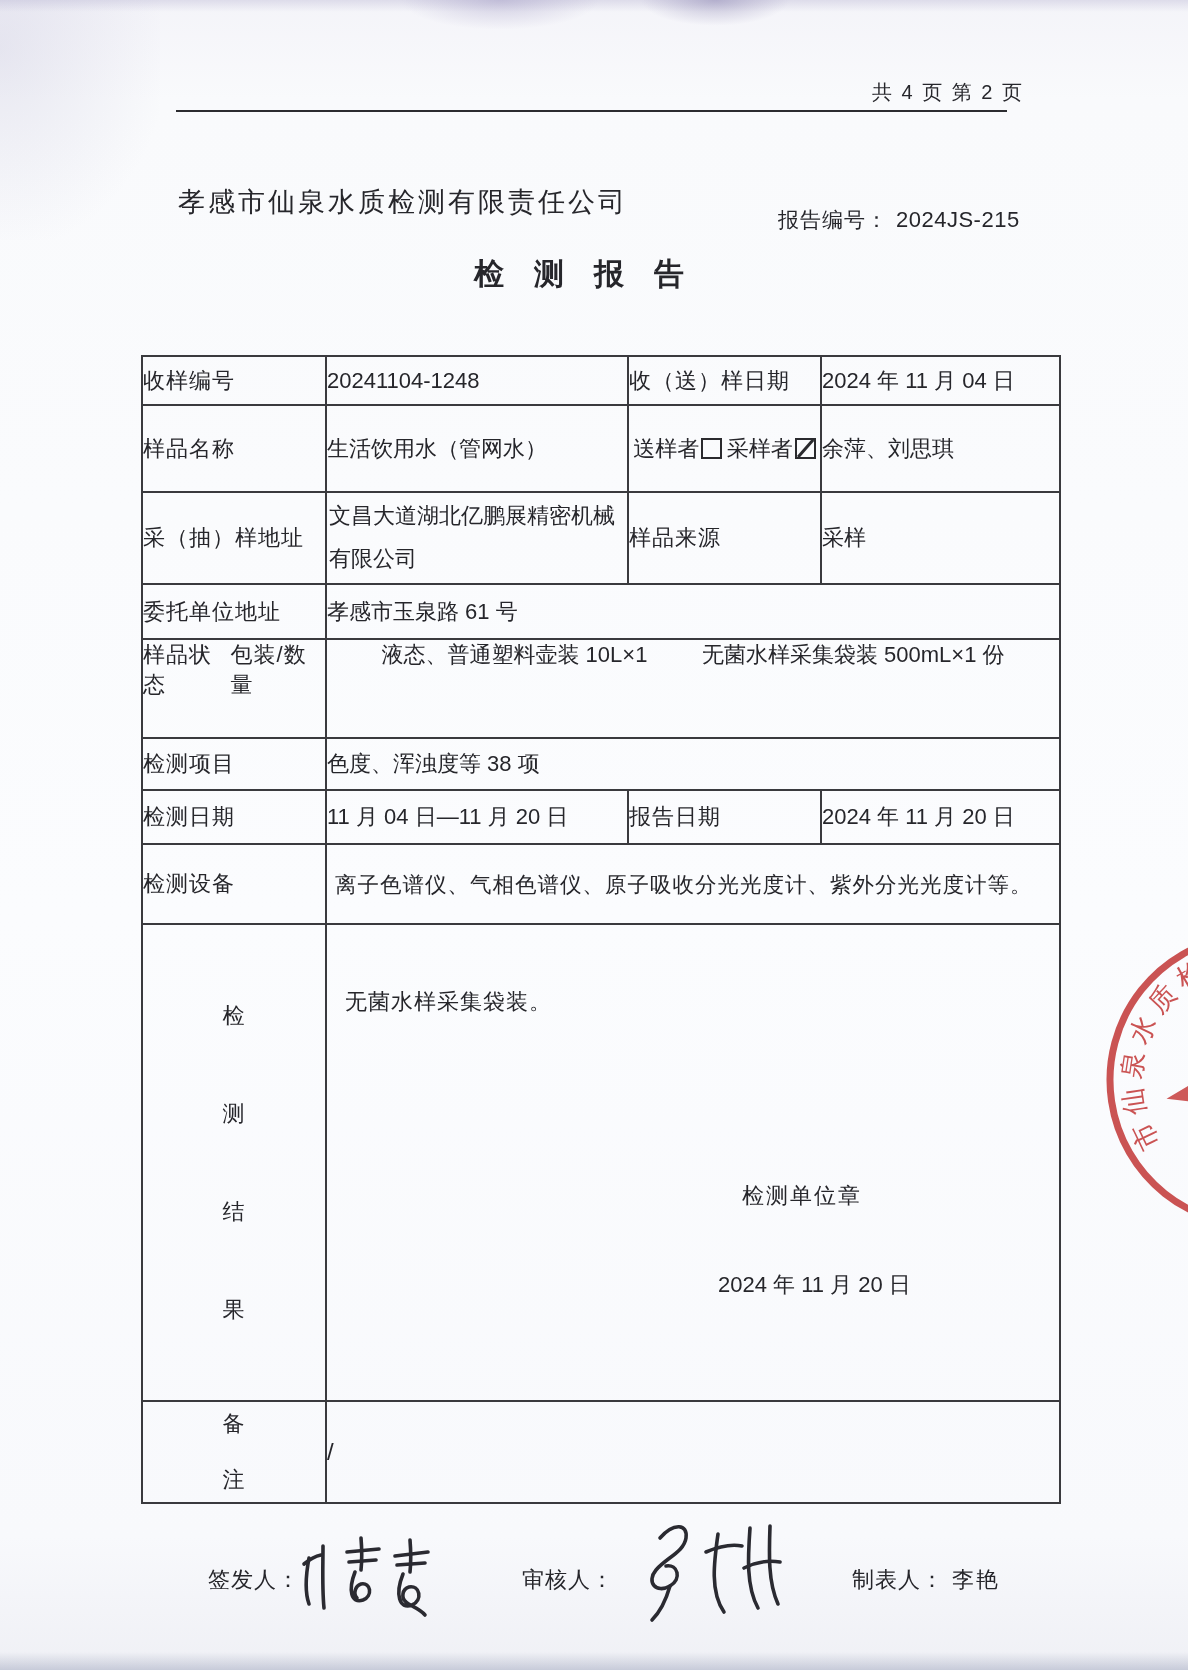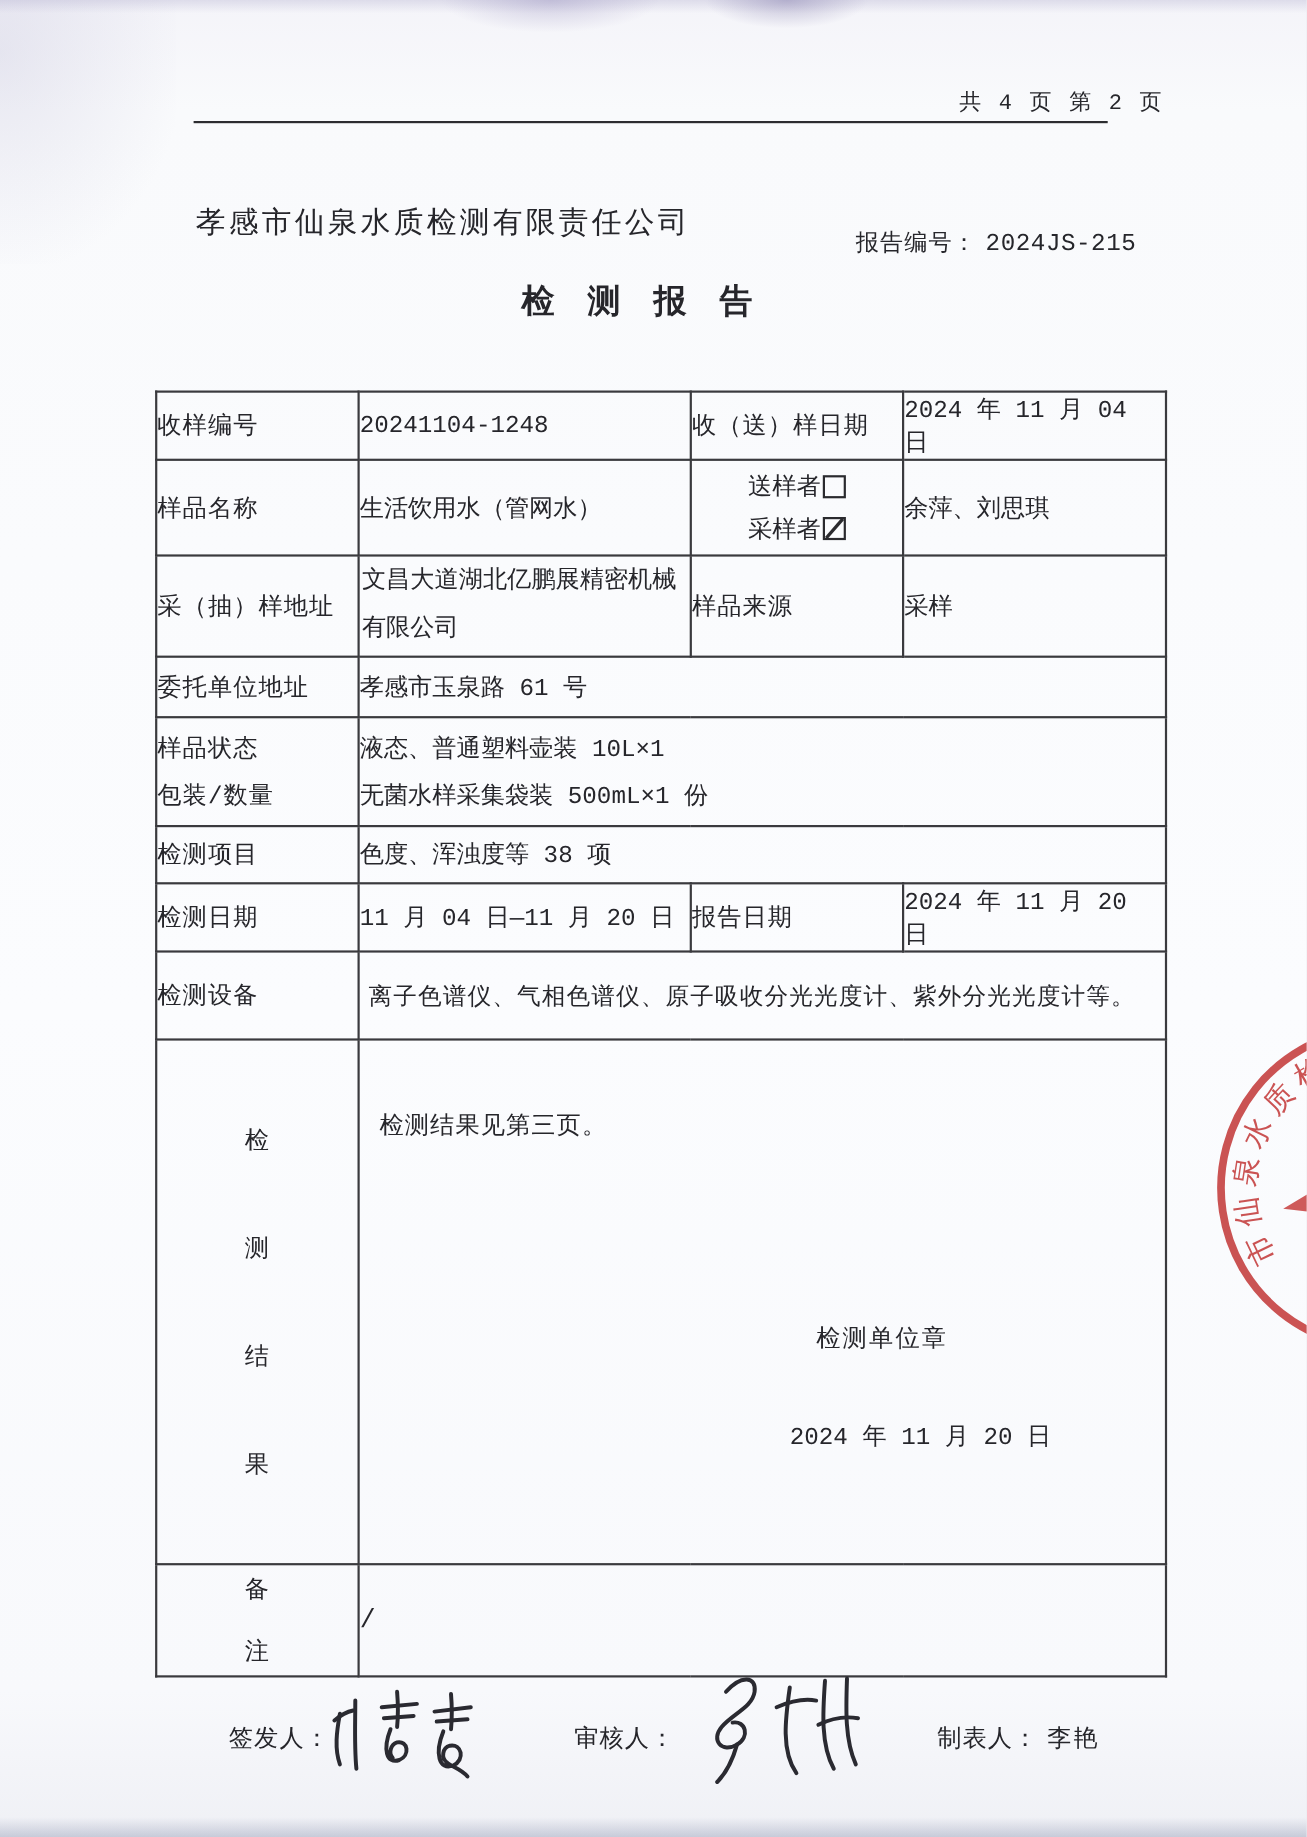--- a/index.html
+++ b/index.html
@@ -2,21 +2,21 @@
 <html><head>
 <meta charset="utf-8">
 <style>
   html,body{margin:0;padding:0;background:#e8e8ec;}
   .page{
     position:relative;
     width:1188px;height:1670px;
     margin:0 auto;
     overflow:hidden;
     background:linear-gradient(180deg,#f4f4f9 0%,#f9fafc 6%,#fbfcfe 55%,#f8f9fc 92%,#eff0f5 100%);
-    font-family:Liberation Mono, monospace;
+    font-family:Liberation Sans, sans-serif;
     color:#26262b;
   }
   .artifact{position:absolute;pointer-events:none;}
   .smudge-a{left:400px;top:0;width:200px;height:30px;
     background:radial-gradient(ellipse at 50% 0,rgba(146,138,186,.38),rgba(146,138,186,0) 70%);}
   .smudge-b{left:640px;top:0;width:150px;height:26px;
     background:radial-gradient(ellipse at 50% 0,rgba(120,112,164,.42),rgba(120,112,164,0) 70%);}
   .smudge-c{left:0;top:0;width:100%;height:12px;
     background:linear-gradient(180deg,rgba(168,164,200,.30),rgba(168,164,200,0));}
   .smudge-d{left:0;top:0;width:160px;height:240px;
@@ -49,21 +49,21 @@
   tr.r5 td{height:97px;}
   tr.r6 td{height:50px;}
   tr.r7 td{height:49px;}
   tr.r8 td{height:52px;}
   tr.r9 td{height:54px;}
   tr.r10 td{height:475px;}
   tr.r11 td{height:100px;}
   td.wrap2{padding:0 2px;line-height:1.95;}
   td.equip{ text-align:left;padding:12px 8px;font-size:21.5px;letter-spacing:1px;}
   td.stack{vertical-align:middle;}
-  .stack-inner{display:flex;flex-direction:column;justify-content:space-evenly;height:100%;}
+  .stack-inner{display:flex;flex-direction:row;justify-content:space-evenly;height:100%;}
   .cb-line{display:flex;align-items:center;justify-content:center;gap:2px;}
   .cbx{display:inline-block;width:17px;height:17px;border:2px solid #2a2a2e;position:relative;}
   .cbx.checked::after{content:"";position:absolute;left:-3px;top:7px;width:23px;height:2.5px;
     background:#2a2a2e;transform:rotate(-49deg);}
   td.vlabel .vchars{display:flex;flex-direction:column;align-items:center;justify-content:center;height:100%;gap:68px;}
   td.vlabel2 .vchars{display:flex;flex-direction:column;align-items:center;justify-content:center;height:100%;gap:26px;}
   td.resultcell{position:relative;}
   .result-note{position:absolute;left:18px;top:62px;font-size:22px;letter-spacing:1px;}
   .seal-caption{position:absolute;left:415px;top:256px;font-size:22px;letter-spacing:2px;}
   .seal-date{position:absolute;left:391px;top:345px;font-size:22px;}
@@ -184,21 +184,21 @@
     <tr class="r10">
       <td class="lbl vlabel">
         <div class="vchars">
           <span>检</span>
           <span>测</span>
           <span>结</span>
           <span>果</span>
         </div>
       </td>
       <td colspan="3" class="resultcell">
-        <div class="result-note">检测结果见第三页。</div>
+        <div class="result-note">无菌水样采集袋装。</div>
         <div class="seal-caption">检测单位章</div>
         <div class="seal-date">2024 年 11 月 20 日</div>
       </td>
     </tr>
 
     <tr class="r11">
       <td class="lbl vlabel2">
         <div class="vchars">
           <span>备</span>
           <span>注</span>

